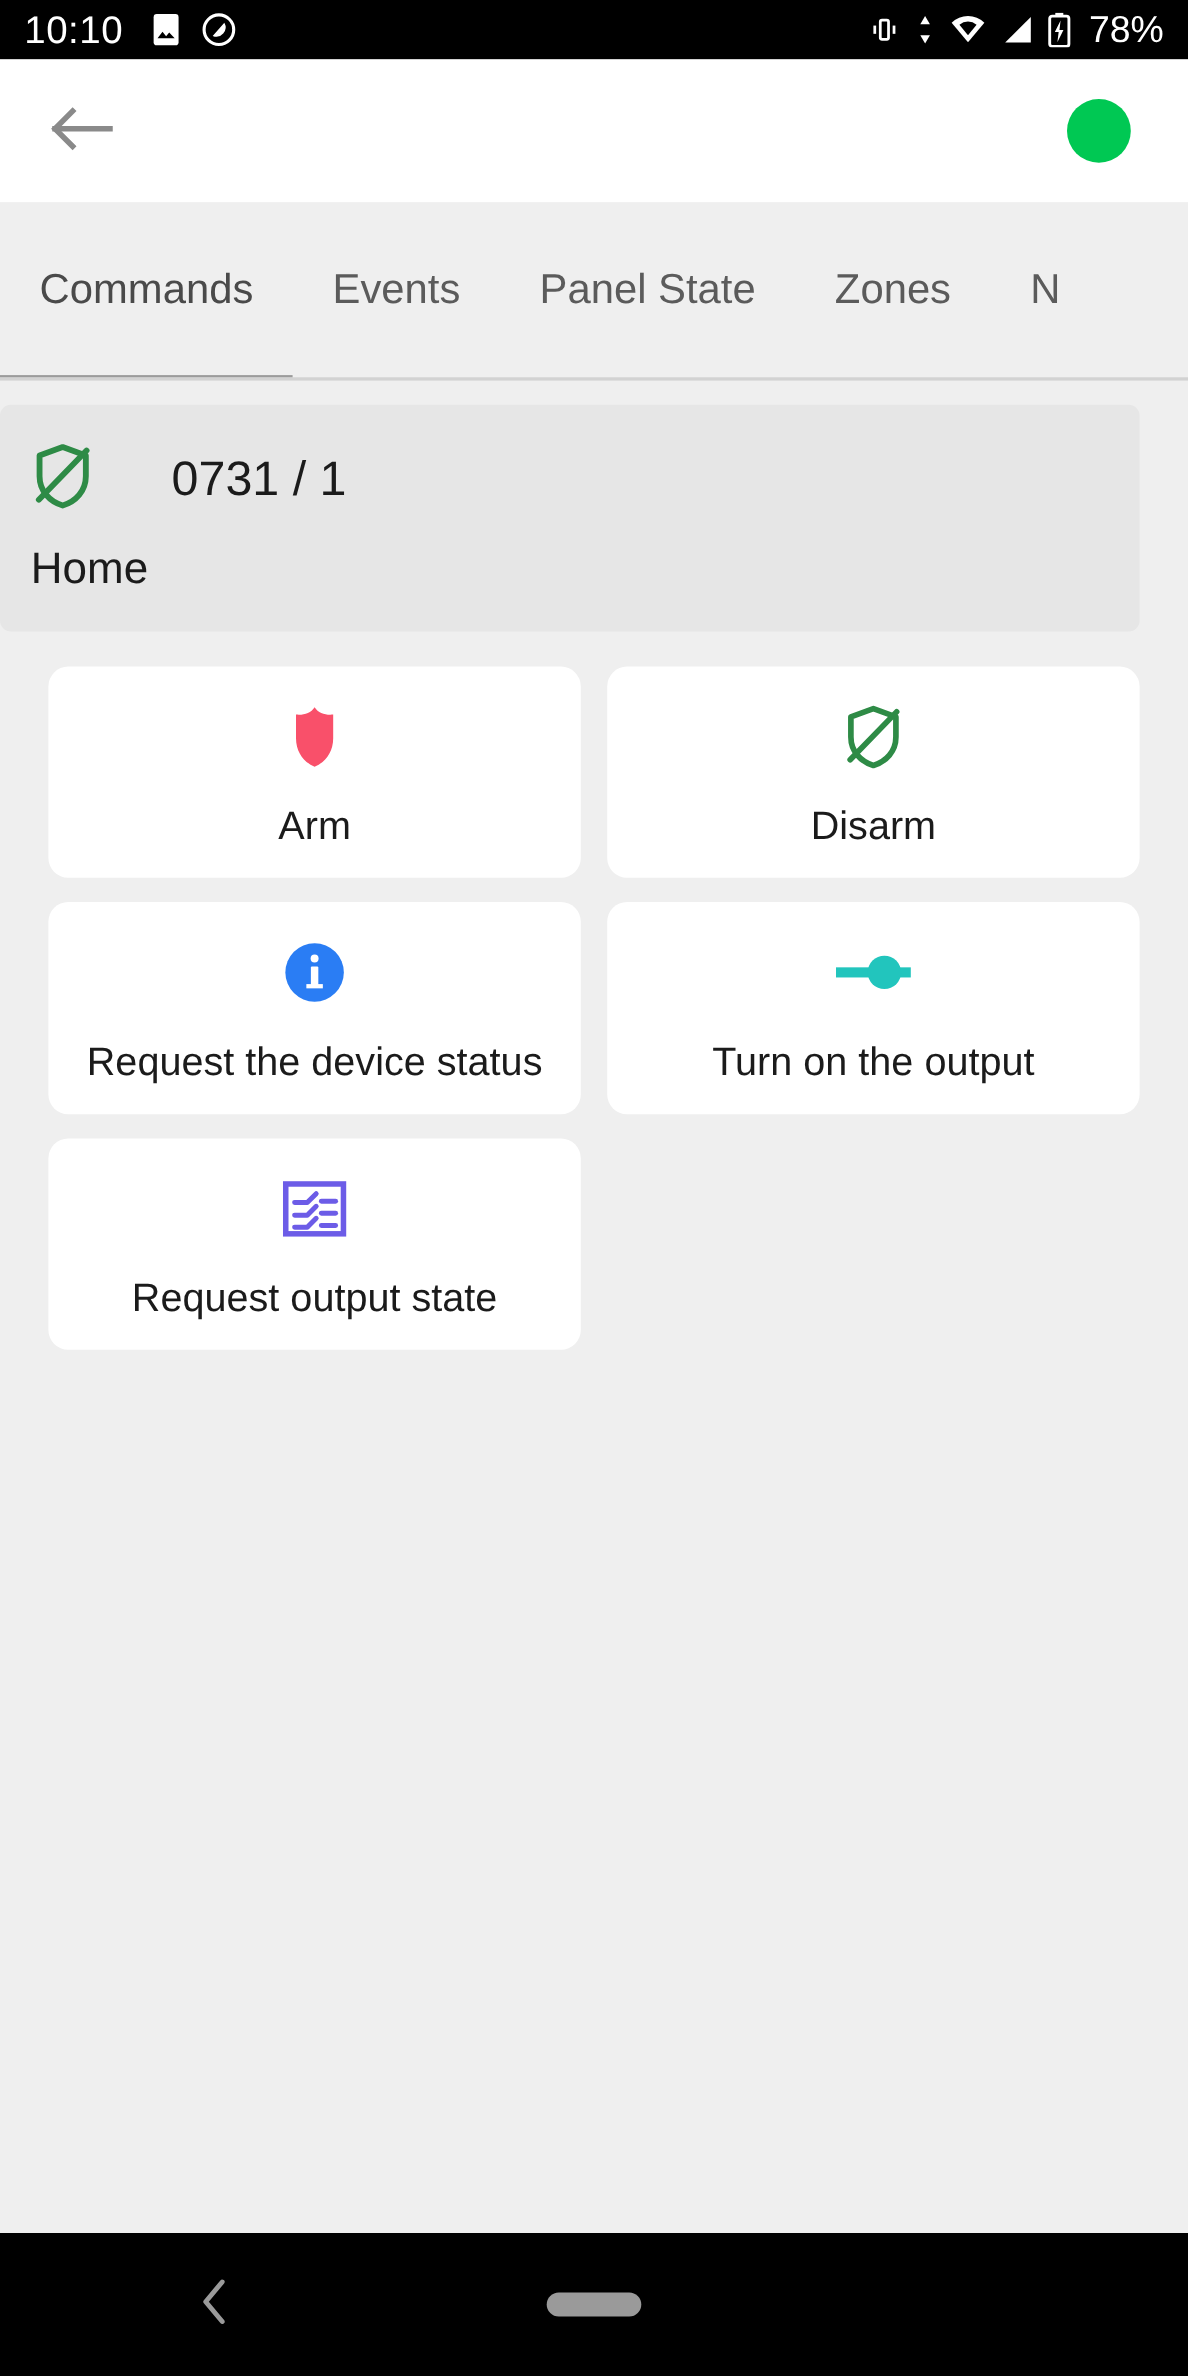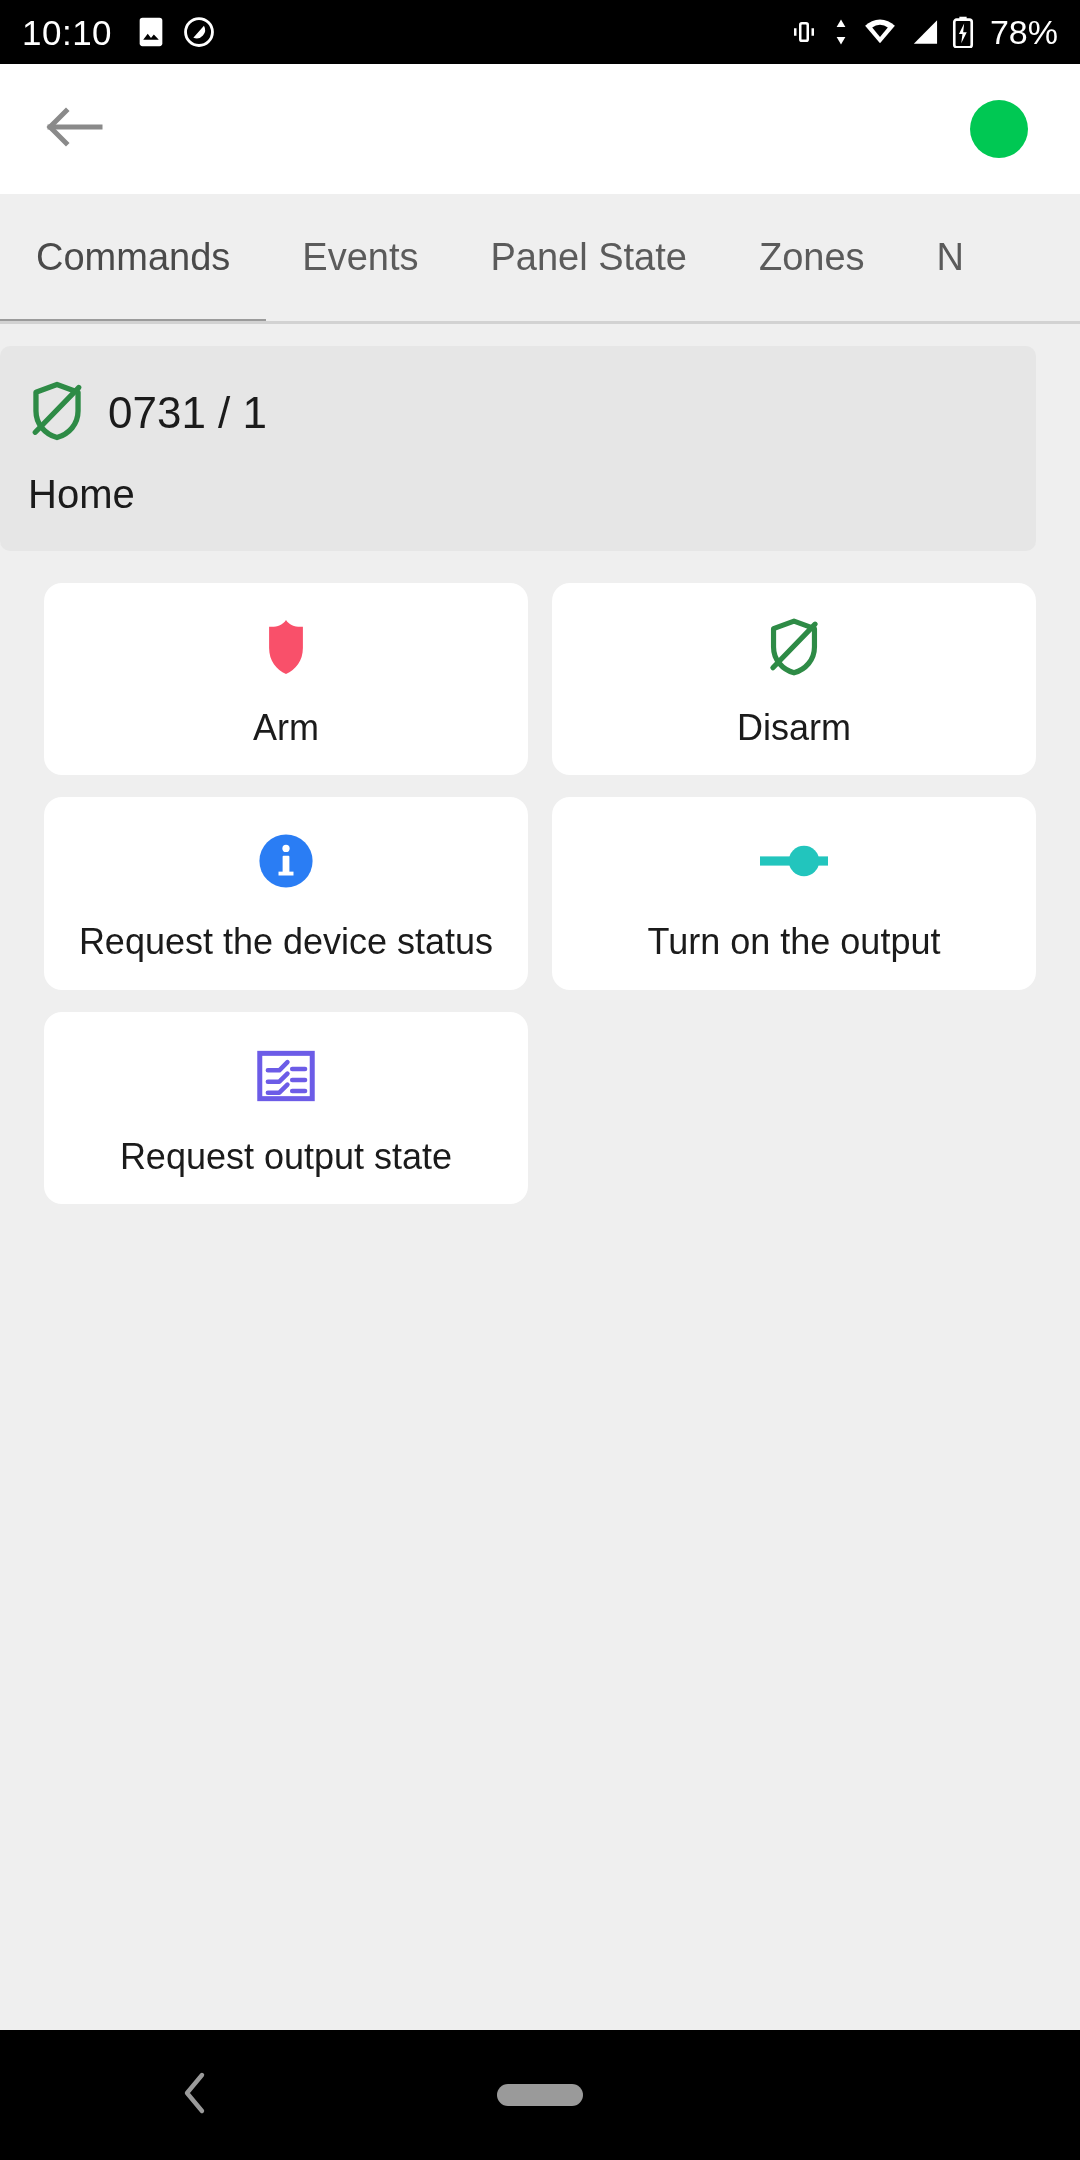--- a/index.html
+++ b/index.html
@@ -16,21 +16,21 @@
     position: relative;
     width: 1080px;
     height: 2160px;
     background: #efefef;
     display: flex;
     flex-direction: column;
   }
 
   
   .status-bar {
-    height: 64px;
+    height: 54px;
     background: #000000;
     color: #ffffff;
     display: flex;
     align-items: center;
     padding: 0 22px;
     flex: 0 0 auto;
   }
   .status-clock {
     font-size: 35px;
     letter-spacing: 0.5px;
@@ -78,21 +78,21 @@
     width: 58px;
     height: 58px;
     border-radius: 50%;
     background: #00c853;
     margin-right: 8px;
   }
 
   
   .tab-bar {
     position: relative;
-    height: 130px;
+    height: 162px;
     background: #efefef;
     display: flex;
     align-items: center;
     flex: 0 0 auto;
     overflow: hidden;
     border-bottom: 3px solid #d2d2d2;
   }
   .tab {
     height: 100%;
     display: flex;
@@ -134,20 +134,21 @@
   }
   .panel-row {
     display: flex;
     align-items: center;
     gap: 22px;
   }
   .panel-title {
     font-size: 44px;
     color: #1b1b1b;
     line-height: 1;
+    margin-left: 48px;
   }
   .panel-sub {
     margin-top: 26px;
     font-size: 40px;
     color: #1b1b1b;
   }
 
   
   .grid {
     margin: 32px 44px 0 44px;

